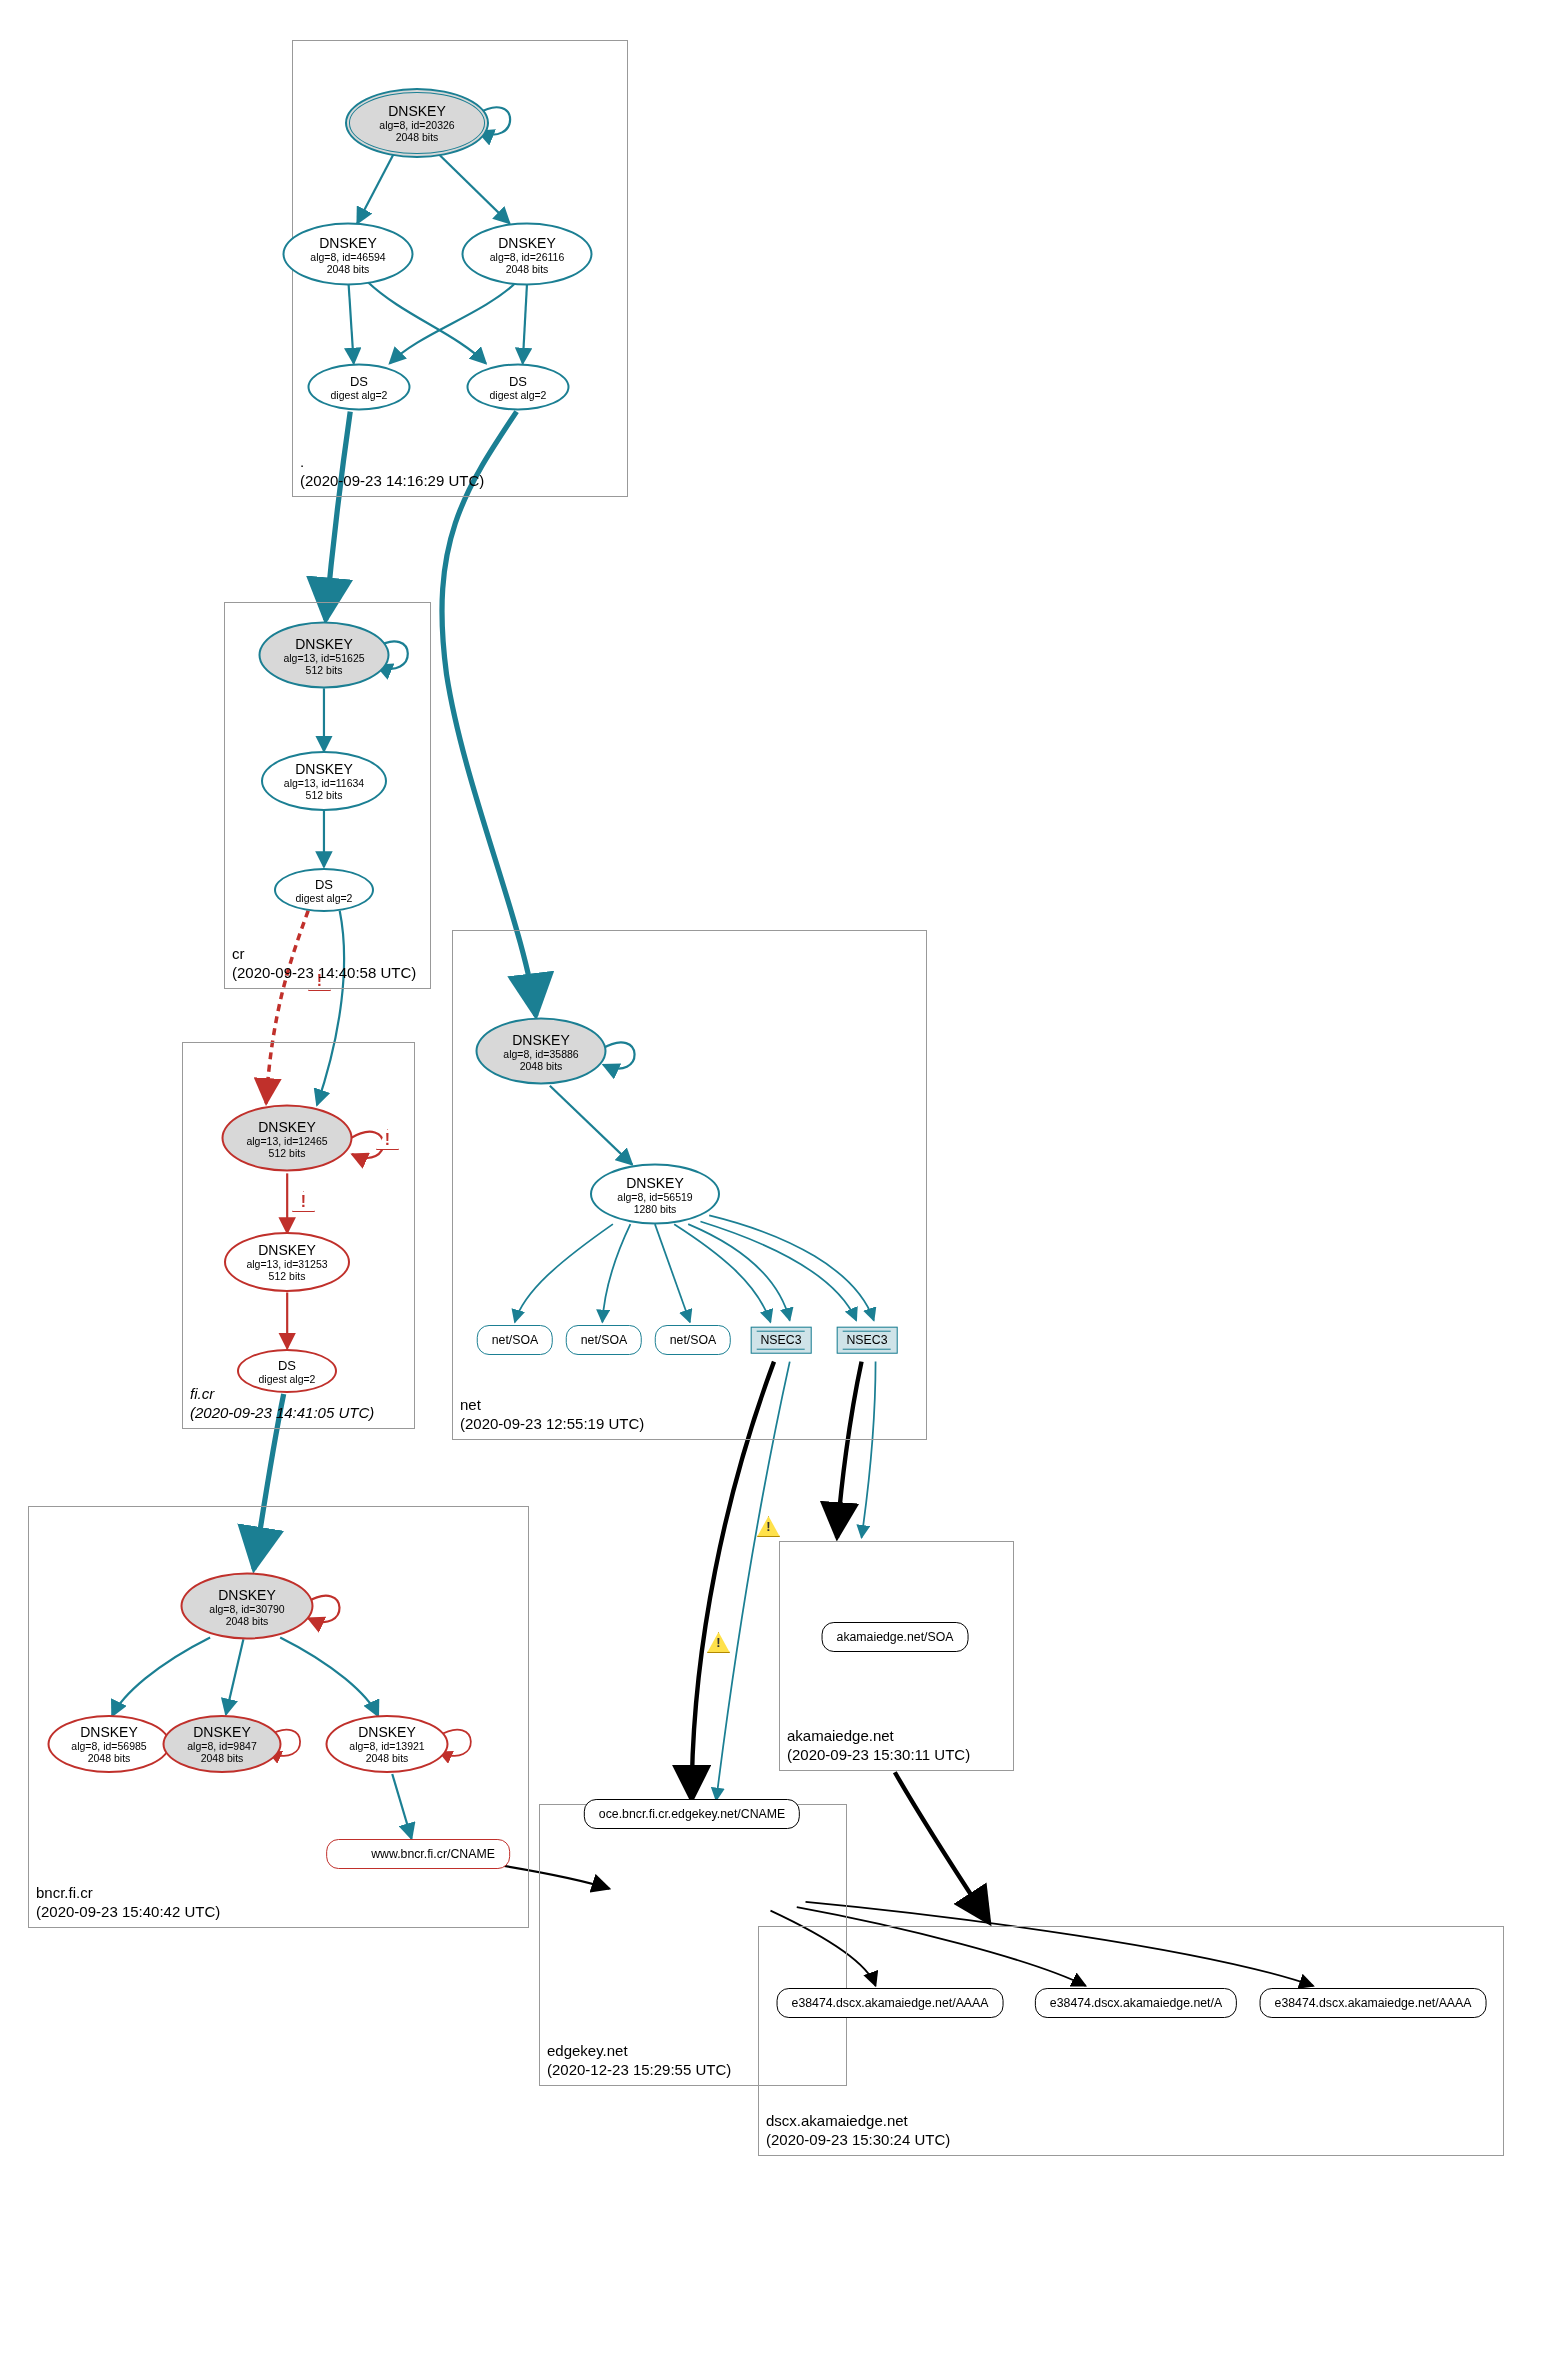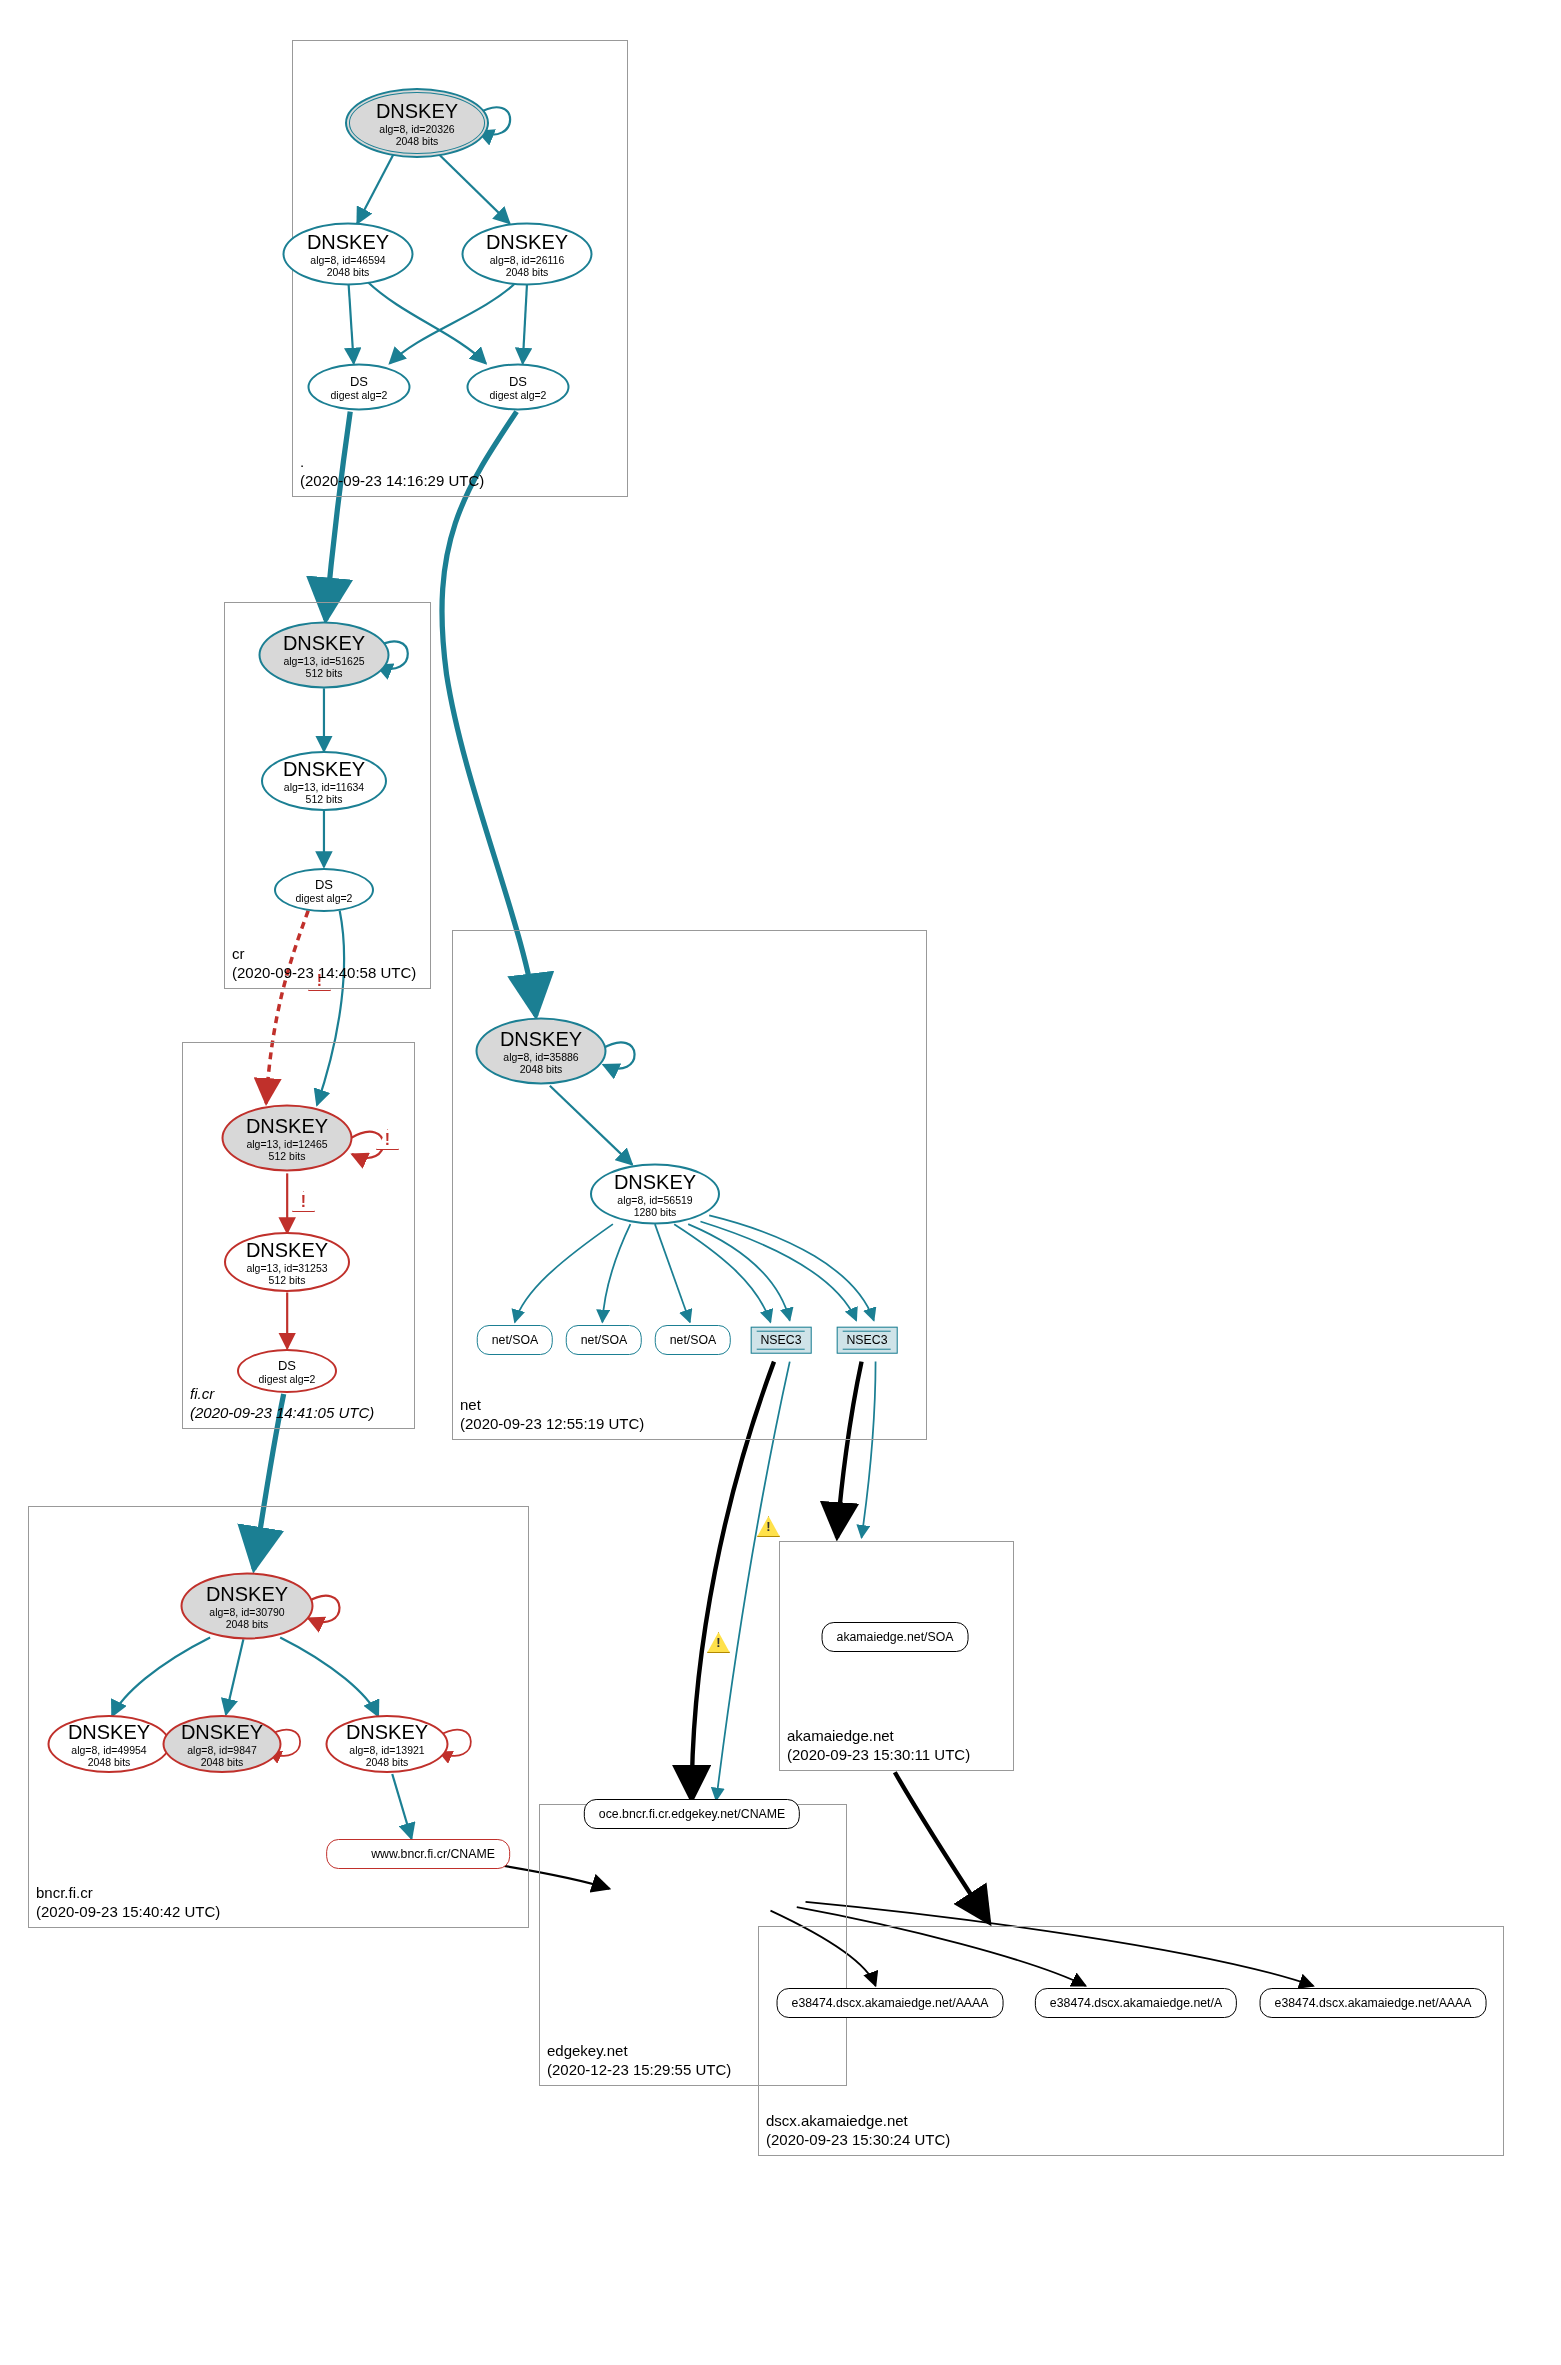--- a/index.html
+++ b/index.html
@@ -23,21 +23,21 @@
     font-size: 15px;
     line-height: 1.25;
     color: #000;
   }
   .node {
     position: absolute;
     transform: translate(-50%, -50%);
     text-align: center;
     font-size: 12.3px;
   }
-  .node .title { font-size: 20px; font-weight: 500; }
+  .node .title { font-size: 14px; font-weight: 500; }
   .node .sub   { font-size: 10.5px; }
   .ellipse {
     border: 2.2px solid;
     border-radius: 50%;
     display: flex; flex-direction: column;
     align-items: center; justify-content: center;
     box-sizing: border-box;
   }
   .double-ellipse::after {
     content: "";
@@ -324,21 +324,21 @@
 <div class="node" style="left:247px; top:1606px;">
   <div class="ellipse" style="width:133px; height:67px; border-color:#c0302b; background:#d8d8d8;">
     <div class="title">DNSKEY</div>
     <div class="sub">alg=8, id=30790</div>
     <div class="sub">2048 bits</div>
   </div>
 </div>
 <div class="node" style="left:109px; top:1744px;">
   <div class="ellipse" style="width:123px; height:58px; border-color:#c0302b; background:#fff;">
     <div class="title">DNSKEY</div>
-    <div class="sub">alg=8, id=49954</div>
+    <div class="sub">alg=8, id=56985</div>
     <div class="sub">2048 bits</div>
   </div>
 </div>
 <div class="node" style="left:222px; top:1744px;">
   <div class="ellipse" style="width:119px; height:58px; border-color:#c0302b; background:#d8d8d8;">
     <div class="title">DNSKEY</div>
     <div class="sub">alg=8, id=9847</div>
     <div class="sub">2048 bits</div>
   </div>
 </div>

